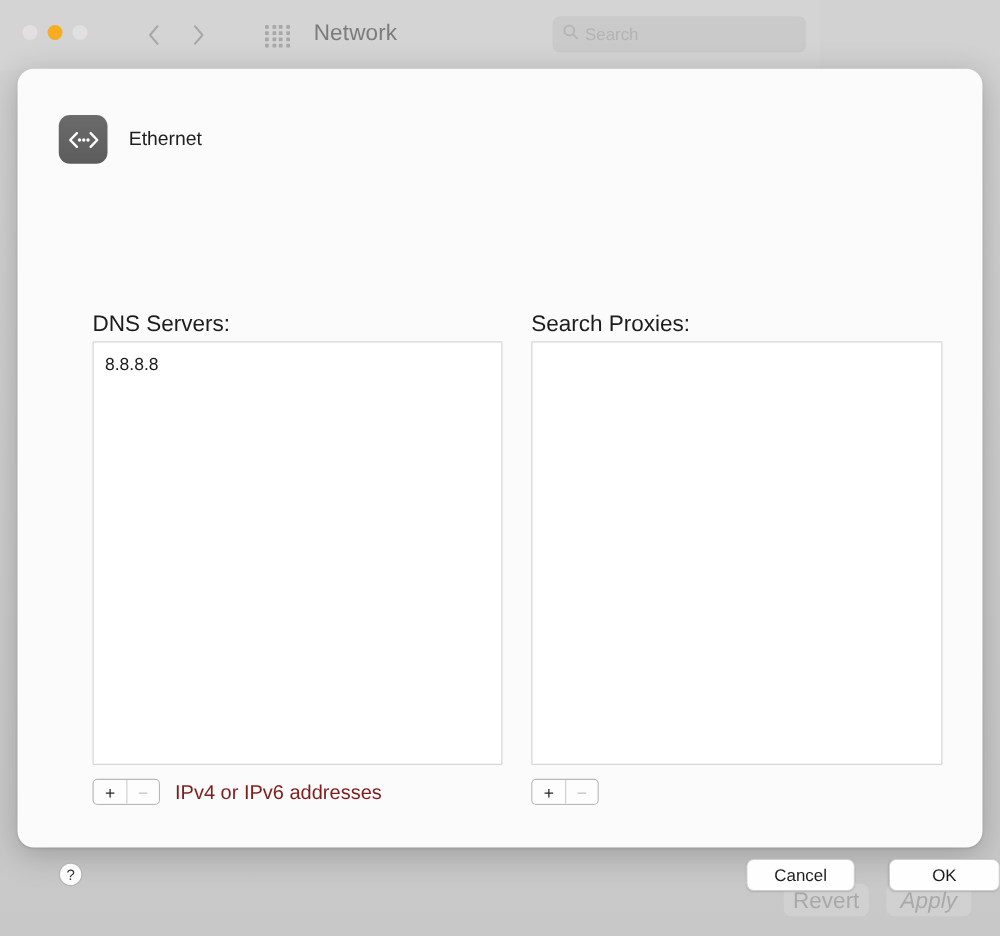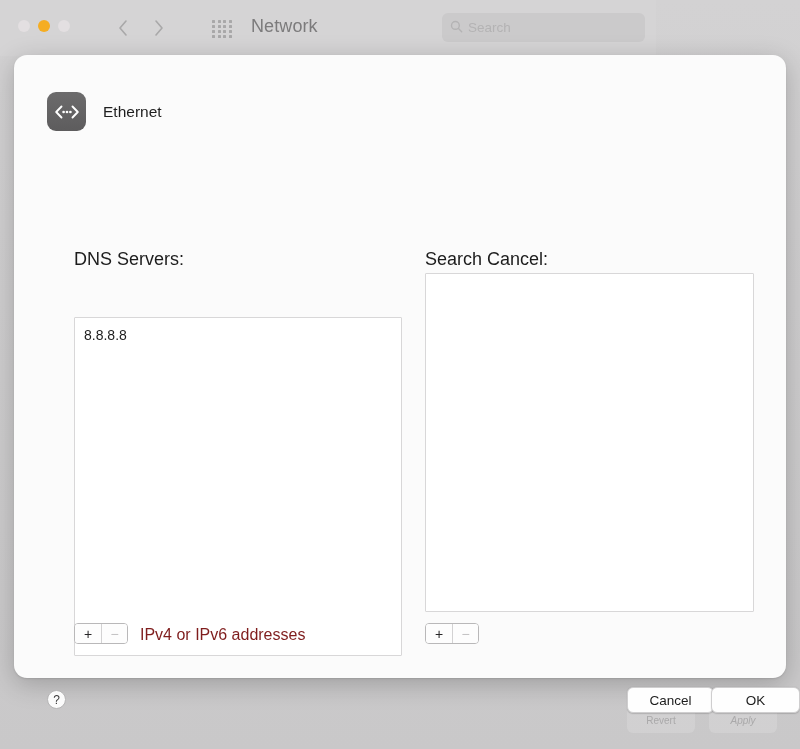--- a/index.html
+++ b/index.html
@@ -175,21 +175,21 @@
   .listbox {
     position: absolute;
     background: #ffffff;
     border: 1px solid #d8d7d8;
     border-radius: 1px;
     padding: 6px 0 0 0;
     overflow: hidden;
   }
   #dns-listbox {
     left: 60px; top: 218px;
-    width: 328px; height: 339px; margin-top: 44px;
+    width: 328px; height: 339px;
   }
   #search-listbox {
     left: 411px; top: 218px;
     width: 329px; height: 339px;
   }
   .list-row {
     font-size: 14px;
     color: #1c1c1c;
     padding: 2px 0 2px 9px;
     line-height: 18px;
@@ -250,33 +250,33 @@
     background: #fefefe;
     border: 0.5px solid #cfcecf;
     border-radius: 6px;
     box-shadow: 0 0.5px 1.2px rgba(0,0,0,0.16);
     display: flex;
     align-items: center;
     justify-content: center;
     font-size: 13.5px;
     color: #1c1c1c;
   }
-  #cancel-button { left: 613px; top: 632px; width: 87px; }
+  #cancel-button { left: 583px; top: 632px; width: 87px; }
   #ok-button     { left: 697px; top: 632px; width: 89px; }
 
   
   .ghost-button {
     position: absolute;
     height: 26px;
     border-radius: 6px;
     background: rgba(255,255,255,0.16);
     display: flex;
     align-items: center;
     justify-content: center;
-    font-size: 10px;
+    font-size: 18px;
     color: #aaa9aa;
   }
   #revert-button { left: 627px; top: 707px; width: 68px; }
   #apply-button  { left: 709px; top: 707px; width: 68px; font-style: italic; }
 </style>
 </head>
 <body>
 
 <div id="window">
 
@@ -358,21 +358,21 @@
       <div class="list-row">8.8.8.8</div>
     </div>
 
     <div class="stepper" id="dns-stepper">
       <div class="sbtn add">+</div>
       <div class="sbtn remove">−</div>
     </div>
 
     <div id="dns-hint">IPv4 or IPv6 addresses</div>
 
-    <div class="col-label" id="search-label">Search Cancel:</div>
+    <div class="col-label" id="search-label">Search Proxies:</div>
 
     <div class="listbox" id="search-listbox"></div>
 
     <div class="stepper" id="search-stepper">
       <div class="sbtn add">+</div>
       <div class="sbtn remove">−</div>
     </div>
 
     <div id="help-button">?</div>
 

